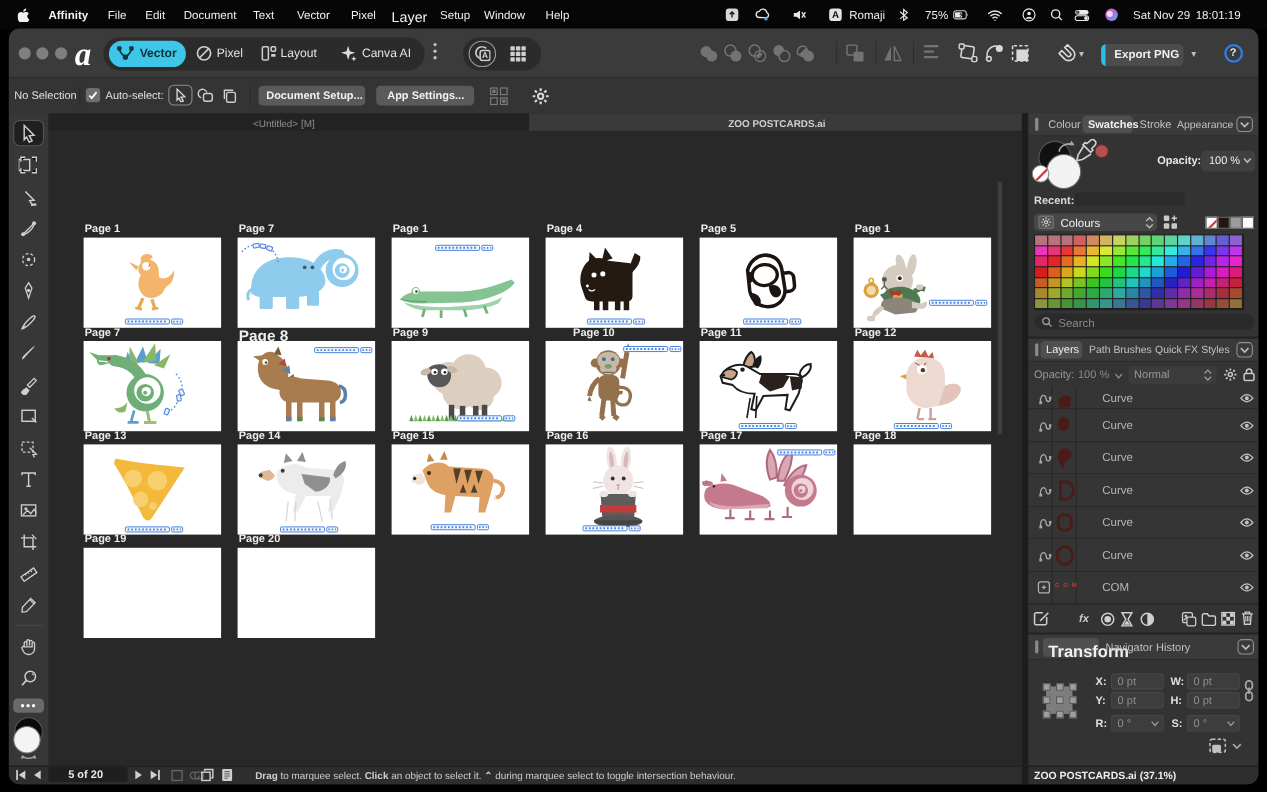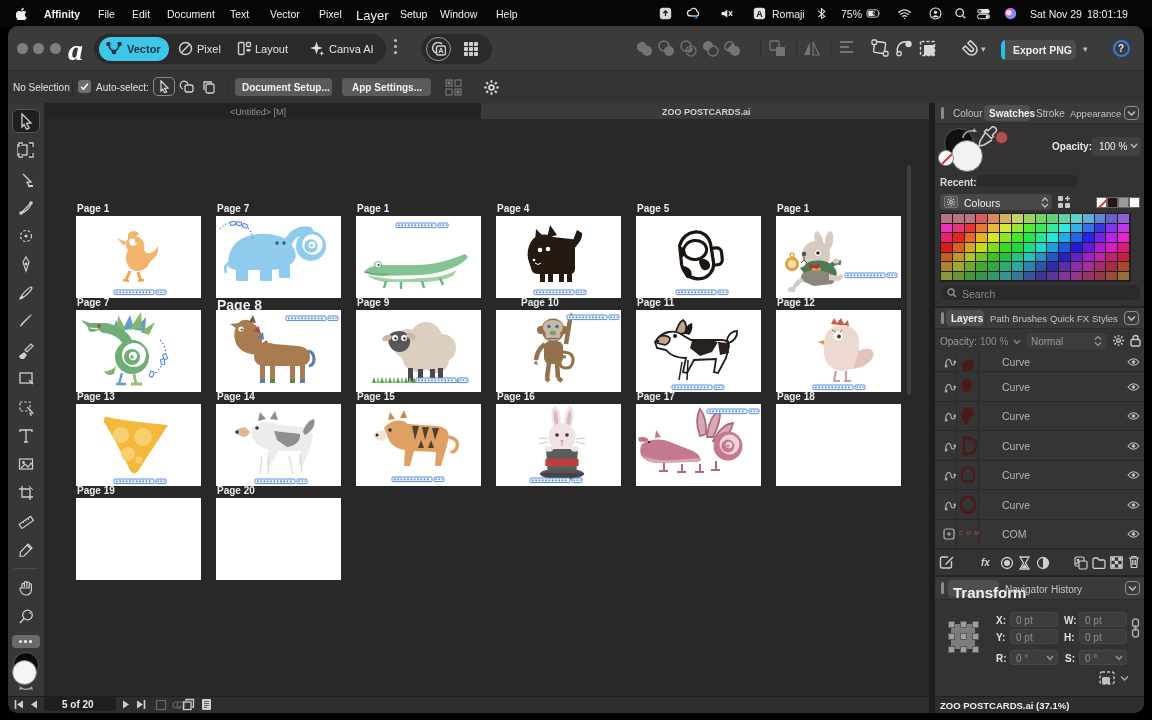--- a/index.html
+++ b/index.html
@@ -921,21 +921,21 @@
 <div class="ab" style="left:941px;top:285px;width:199px;height:15px;background:#2a2a2a;border-radius:7px"></div>
 <svg class="ab" style="left:947px;top:288px" width="10" height="10" viewBox="0 0 10 10">
         <circle cx="4" cy="4" r="3" fill="none" stroke="#999" stroke-width="1.3"></circle>
         <path d="M6.3,6.3l2.6,2.6" stroke="#999" stroke-width="1.3"></path>
       </svg>
 <div class="tx" style="left:962px;top:288px;font-size:10.5px;color:#8a8a8a">Search</div>
 <div class="ab" style="left:935px;top:306px;width:209px;height:2px;background:#242424"></div>
 <div class="ab" style="left:935px;top:308px;width:209px;height:20px;background:#3a3a3a;border-bottom:1px solid #2c2c2c"></div>
 <div class="ab" style="left:941px;top:312px;width:2.5px;height:12px;background:#8a8a8a;border-radius:1.5px"></div>
 <div class="ab" style="left:946px;top:310px;width:38px;height:16px;background:#4f4f4f;border-radius:4px"></div>
-<div class="tx" style="left:951px;top:313px;font-size:10px;font-weight:700;color:#f0f0f0">Layers</div>
+<div class="tx" style="left:951px;top:313px;font-size:10px;font-weight:400;color:#f0f0f0">Layers</div>
 <div class="tx" style="left:990px;top:313px;font-size:9.5px;color:#c2c2c2">Path Brushes</div>
 <div class="tx" style="left:1050px;top:313px;font-size:9.5px;color:#c2c2c2">Quick FX</div>
 <div class="tx" style="left:1092px;top:313px;font-size:9.5px;color:#c2c2c2">Styles</div>
 <div class="ab" style="left:1124px;top:311px;width:15px;height:14px;border:1.5px solid #909090;border-radius:4px;box-sizing:border-box"></div>
       <svg class="ab" style="left:1127px;top:315px" width="9" height="7" viewBox="0 0 9 7">
         <path d="M1,1.5l3.5,3.5L8,1.5" fill="none" stroke="#b8b8b8" stroke-width="1.6"></path>
       </svg>
 <div class="ab" style="left:935px;top:329px;width:209px;height:22px;background:#343434"></div>
 <div class="tx" style="left:940px;top:336px;font-size:10px;color:#9a9a9a">Opacity:</div>
 <div class="tx" style="left:980px;top:336px;font-size:10px;color:#8a8a8a">100 %</div>
@@ -1193,13 +1193,14 @@
         <path d="M5,6a3,3 0 0 1 3,-3h2a3,3 0 0 1 0,6h-2a3,3 0 0 1 -3,-3z M9,6a3,3 0 0 1 -3,3H4a3,3 0 0 1 0,-6h2" fill="none" stroke="#cfcfcf" stroke-width="1.2"></path>
       </svg>
 <svg class="ab" style="left:182px;top:698px" width="13" height="13" viewBox="0 0 13 13">
         <path d="M4,3V1.5h7.5V9H10" fill="none" stroke="#cfcfcf" stroke-width="1.3"></path>
         <rect x="1.5" y="4" width="7.5" height="7.5" fill="none" stroke="#cfcfcf" stroke-width="1.3"></rect>
       </svg>
 <svg class="ab" style="left:201px;top:698px" width="11" height="13" viewBox="0 0 11 13">
         <rect x="1" y="1" width="9" height="11" rx="1" fill="#cfcfcf"></rect>
         <path d="M3,3.5h5 M3,5.5h5 M3,7.5h5 M3,9.5h3" stroke="#555" stroke-width="0.9"></path>
       </svg>
+<div class="tx" style="left:232px;top:700px;font-size:9px;color:#cfcfcf"><b>Drag</b> to marquee select. <b>Click</b> an object to select it. <b>⌃</b> during marquee select to toggle intersection behaviour.</div>
 </div>
   </div>
 </body></html>

